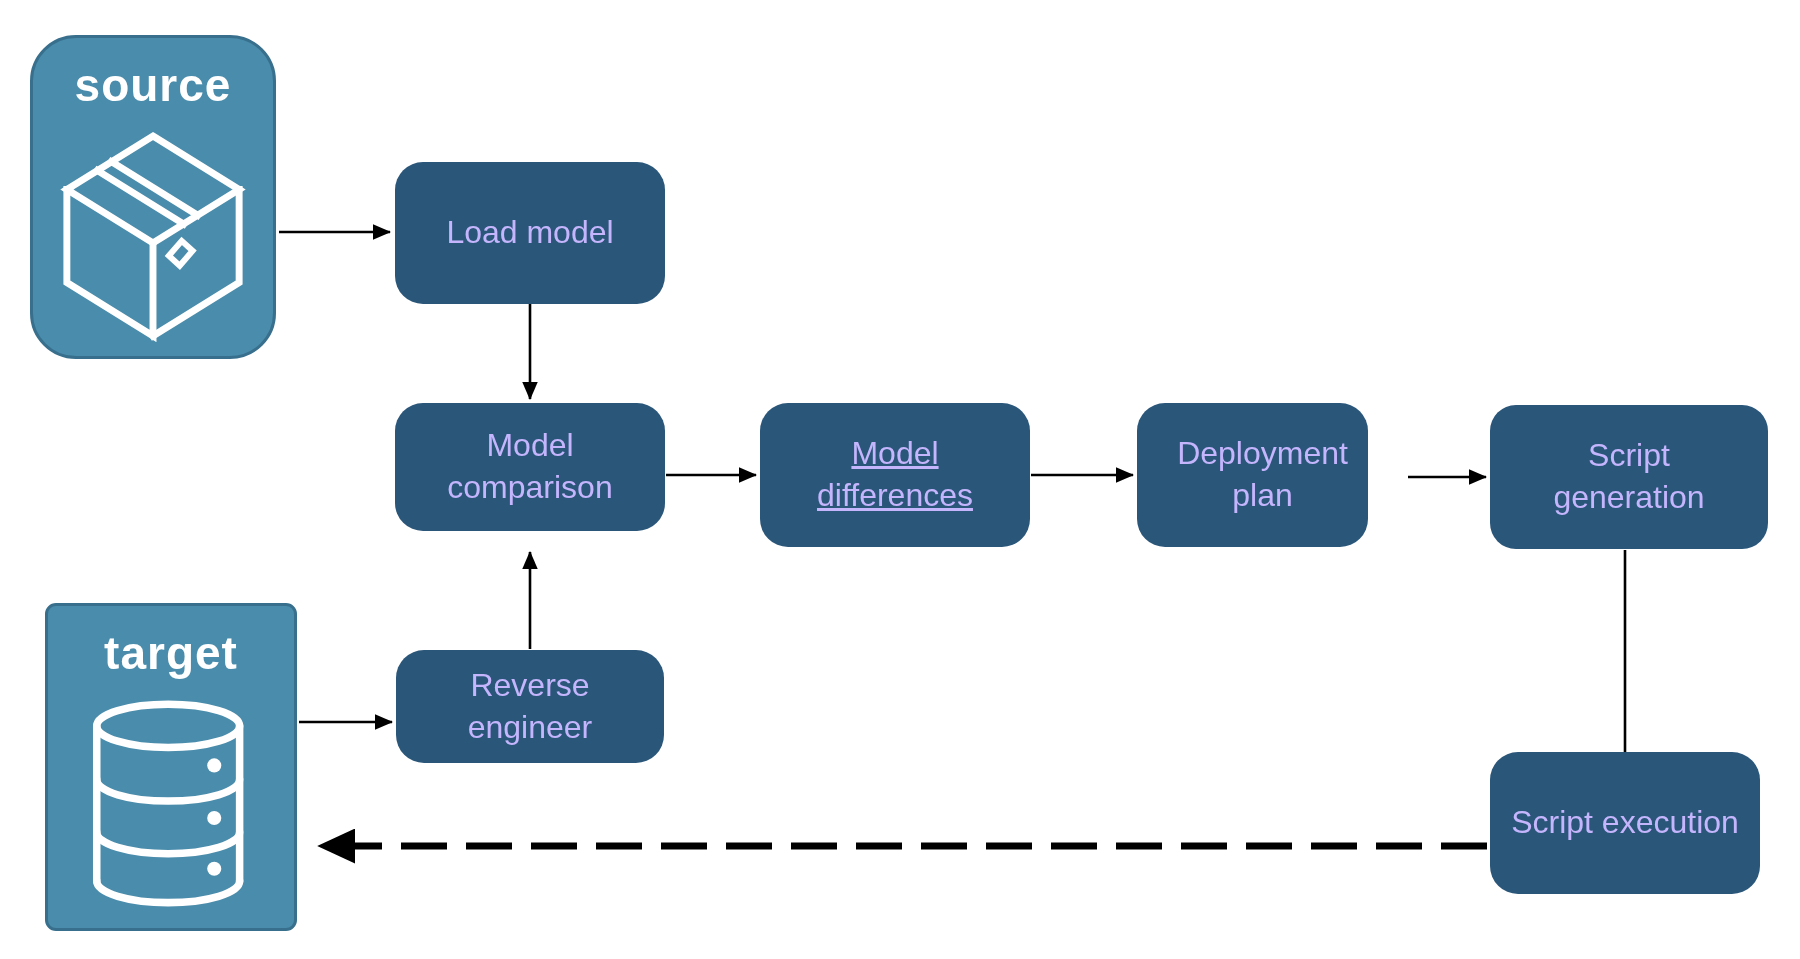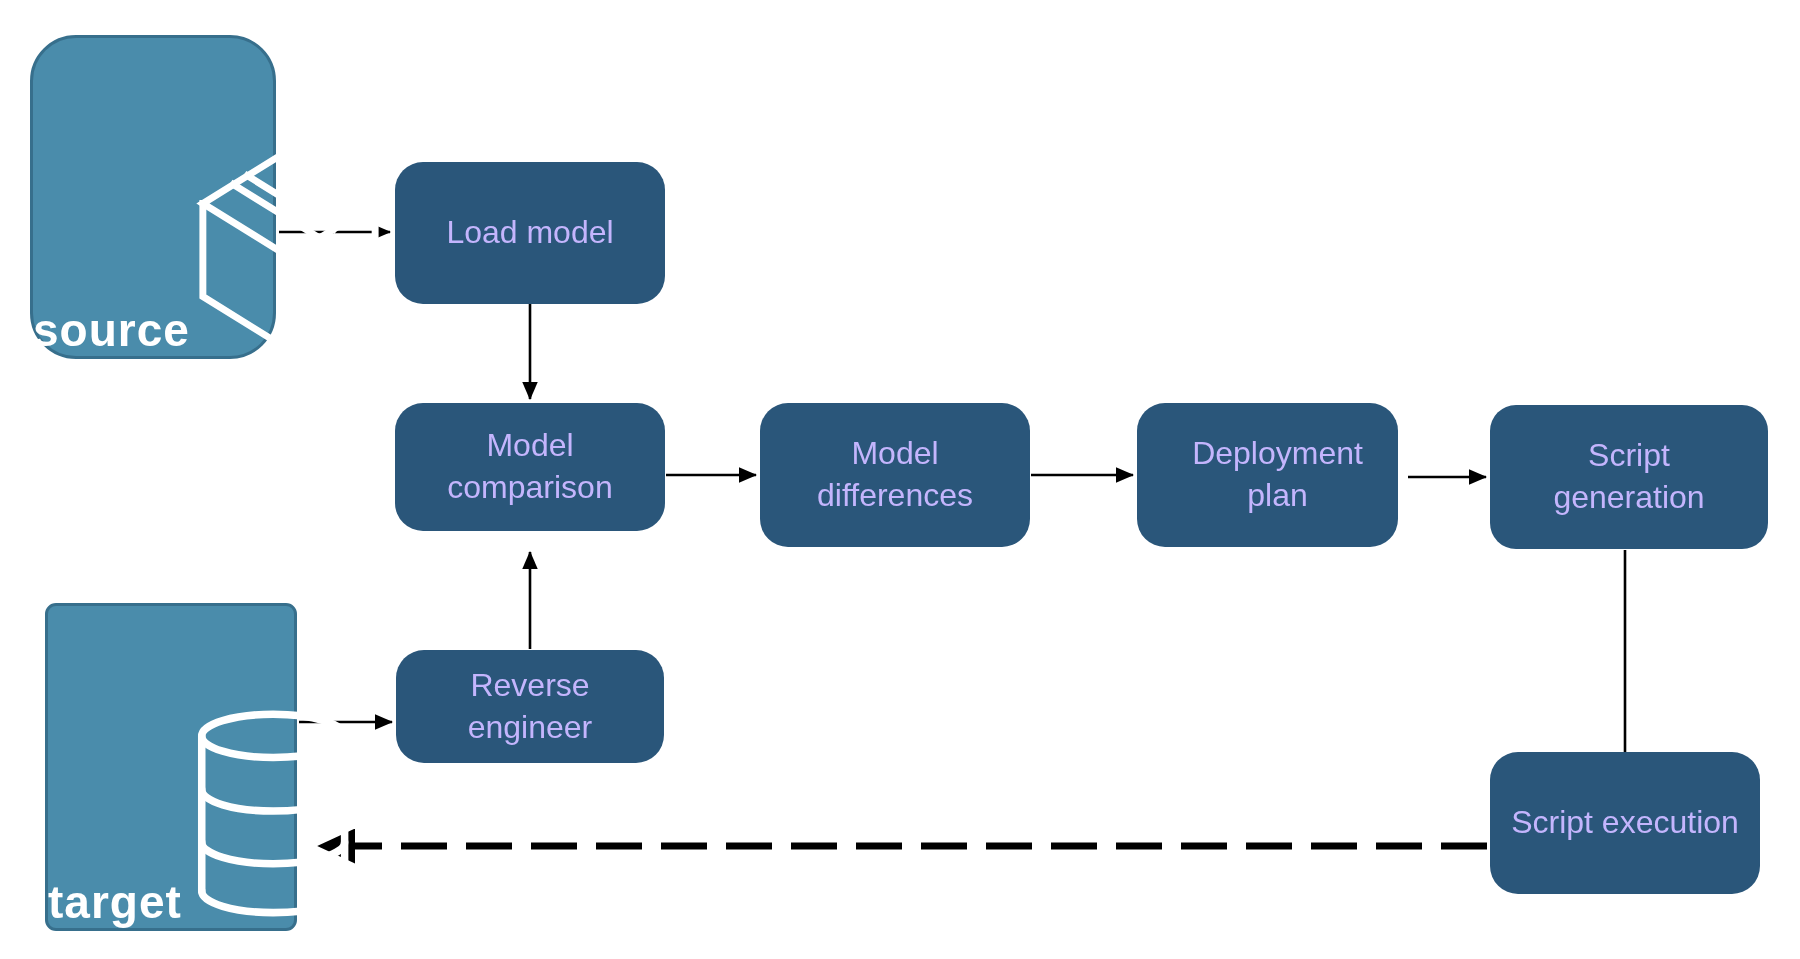--- a/index.html
+++ b/index.html
@@ -18,21 +18,21 @@
     font-family:"Liberation Sans", sans-serif;
     overflow:hidden;
   }
   
   .panel{
     position:absolute;
     background:var(--panel-fill);
     border:3px solid var(--panel-border);
     border-radius:46px;
     box-sizing:border-box;
-    display:flex;flex-direction:row;align-items:flex-end;
+    display:flex;flex-direction:column;align-items:center;
     color:var(--text);
   }
   .panel-label{
     font-weight:bold;
     font-size:46px;
     letter-spacing:1px;
     line-height:1.1;
     margin-top:22px;
     color:var(--text);
   }
@@ -110,25 +110,25 @@
   </div>
 
   <div class="node" style="left:395px;top:162px;width:270px;height:142px;">
     <span>Load model</span>
   </div>
 
   <div class="node" style="left:395px;top:403px;width:270px;height:128px;">
     <span>Model comparison</span>
   </div>
 
-  <div class="node" style="left:760px;top:403px;width:270px;height:144px;">
+  <div class="node" style="left:760px;top:403px;width:270px;height:144px;text-decoration:underline;">
     <span>Model differences</span>
   </div>
 
-  <div class="node" style="left:1137px;top:403px;width:261px;height:144px;padding-left:40px;">
+  <div class="node" style="left:1137px;top:403px;width:231px;height:144px;padding-left:40px;">
     <span>Deployment plan</span>
   </div>
 
   <div class="node" style="left:1490px;top:405px;width:278px;height:144px;border-radius:26px;">
     <span>Script generation</span>
   </div>
 
   <div class="node" style="left:396px;top:650px;width:268px;height:113px;">
     <span>Reverse engineer</span>
   </div>

